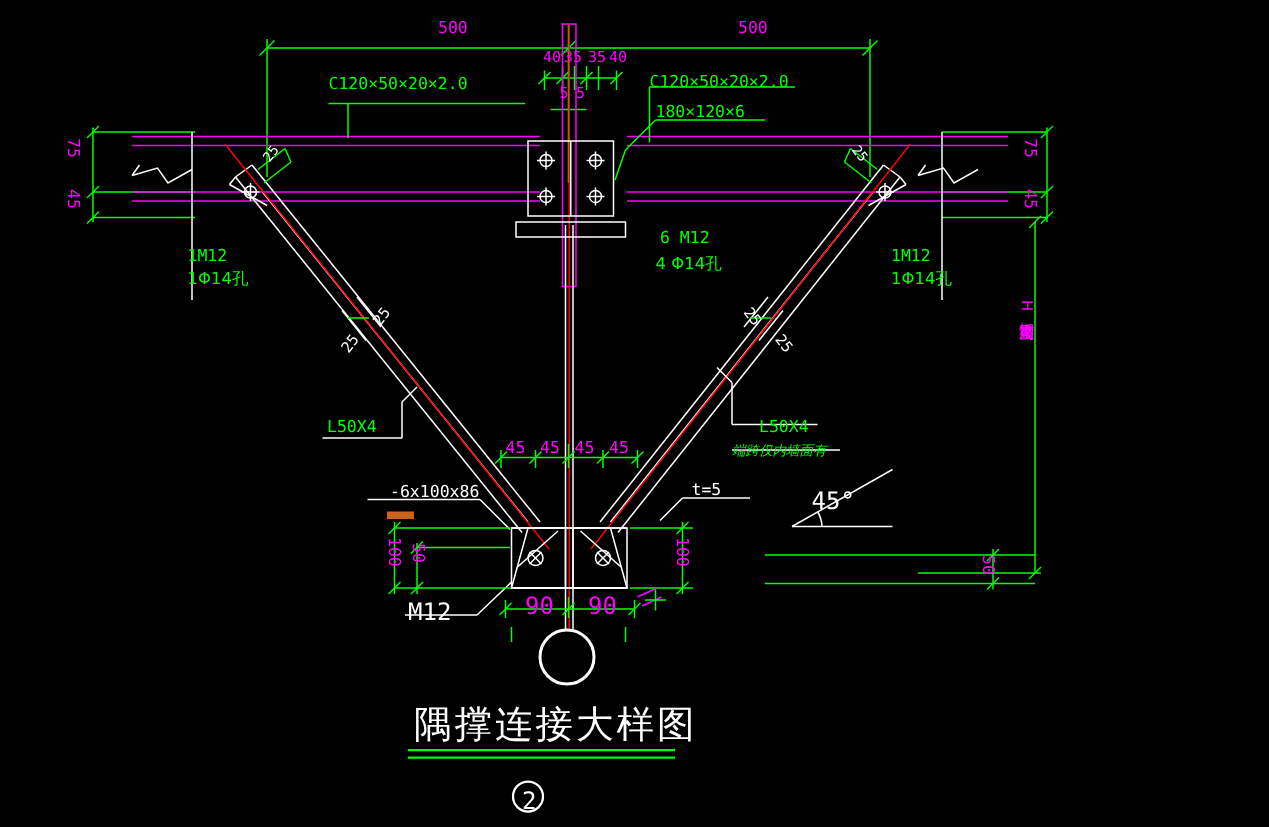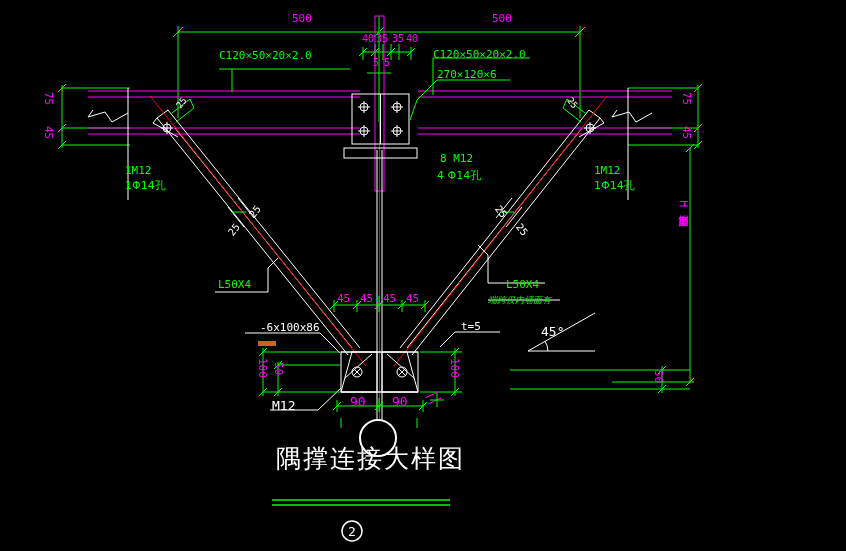--- a/index.html
+++ b/index.html
@@ -6,21 +6,21 @@
   body{width:846px;height:551px;overflow:hidden;
        font-family:"DejaVu Sans",sans-serif;}
   #stage{position:relative;width:778px;height:551px;background:#000;}
   svg{position:absolute;left:0;top:0;}
   .lbl{position:absolute;white-space:nowrap;font-family:"DejaVu Sans Mono",monospace;}
   .grn{color:#00ff00;}
   .mag{color:#ff00ff;}
   .wht{color:#ffffff;}
   .t10{font-size:10px;}
   .t11{font-size:11px;}
-  .t12{font-size:13px;text-align:center;}
+  .t12{font-size:16px;text-align:center;}
   .t9{font-size:9px;}
   .cjk{font-family:"DejaVu Sans",sans-serif;}
   .title{font-size:25px;letter-spacing:2px;color:#fff;font-family:"DejaVu Sans",sans-serif;}
   .rotv{writing-mode:vertical-rl;}
 </style>
 </head>
 <body>
 
 <div id="stage">
 
@@ -334,37 +334,37 @@
 
 <div class="lbl mag t10" style="left:362px;top:33px;">40</div>
 <div class="lbl mag t10" style="left:376px;top:33px;">35</div>
 <div class="lbl mag t10" style="left:392px;top:33px;">35</div>
 <div class="lbl mag t10" style="left:406px;top:33px;">40</div>
 <div class="lbl mag t10" style="left:373px;top:57px;">5</div>
 <div class="lbl mag t10" style="left:384px;top:57px;">5</div>
 
 <div class="lbl grn t11" style="left:219px;top:49px;">C120×50×20×2.0</div>
 <div class="lbl grn t11" style="left:433px;top:48px;">C120×50×20×2.0</div>
-<div class="lbl grn t11" style="left:437px;top:68px;">270×120×6</div>
+<div class="lbl grn t11" style="left:437px;top:68px;">180×120×6</div>
 
 <div class="lbl mag t11 rotv" style="left:42px;top:92px;">75</div>
 <div class="lbl mag t11 rotv" style="left:42px;top:126px;">45</div>
 
 <div class="lbl mag t11 rotv" style="left:680px;top:92px;">75</div>
 <div class="lbl mag t11 rotv" style="left:680px;top:126px;">45</div>
 
 <div class="lbl mag t10 rotv cjk" style="left:676px;top:200px;">H型钢梁高度</div>
 
 <div class="lbl grn t11" style="left:125px;top:164px;">1M12</div>
 <div class="lbl grn t11 cjk" style="left:125px;top:178px;">1Φ14孔</div>
 
 <div class="lbl grn t11" style="left:594px;top:164px;">1M12</div>
 <div class="lbl grn t11 cjk" style="left:594px;top:178px;">1Φ14孔</div>
 
-<div class="lbl grn t11" style="left:440px;top:152px;">8 M12</div>
+<div class="lbl grn t11" style="left:440px;top:152px;">6 M12</div>
 <div class="lbl grn t11 cjk" style="left:437px;top:168px;">4 Φ14孔</div>
 
 <div class="lbl grn t11" style="left:218px;top:278px;">L50X4</div>
 <div class="lbl grn t11" style="left:506px;top:278px;">L50X4</div>
 <div class="lbl grn t9 cjk" style="left:488px;top:294px;font-style:italic;">端跨仅内墙面有</div>
 
 <div class="lbl wht t10" style="left:249px;top:206px;transform:rotate(-52deg);">25</div>
 <div class="lbl wht t10" style="left:228px;top:224px;transform:rotate(-52deg);">25</div>
 <div class="lbl wht t10" style="left:495px;top:206px;transform:rotate(52deg);">25</div>
 <div class="lbl wht t10" style="left:516px;top:224px;transform:rotate(52deg);">25</div>
@@ -385,17 +385,17 @@
 <div class="lbl mag t11 rotv" style="left:448px;top:358px;">100</div>
 
 <div class="lbl wht t11" style="left:260px;top:321px;">-6x100x86</div>
 <div class="lbl wht t11" style="left:461px;top:320px;">t=5</div>
 <div class="lbl wht t12" style="left:272px;top:398px;">M12</div>
 
 <div class="lbl wht t12" style="left:541px;top:324px;">45°</div>
 
 <div class="lbl mag t11 rotv" style="left:652px;top:370px;">50</div>
 
-<div class="lbl title cjk" style="left:276px;top:442px;">隅撑连接大样图</div>
+<div class="lbl title cjk" style="left:276px;top:466px;">隅撑连接大样图</div>
 
 <div class="lbl wht t12" style="left:348px;top:524px;">2</div>
 
 </div>
 
 </body></html>

